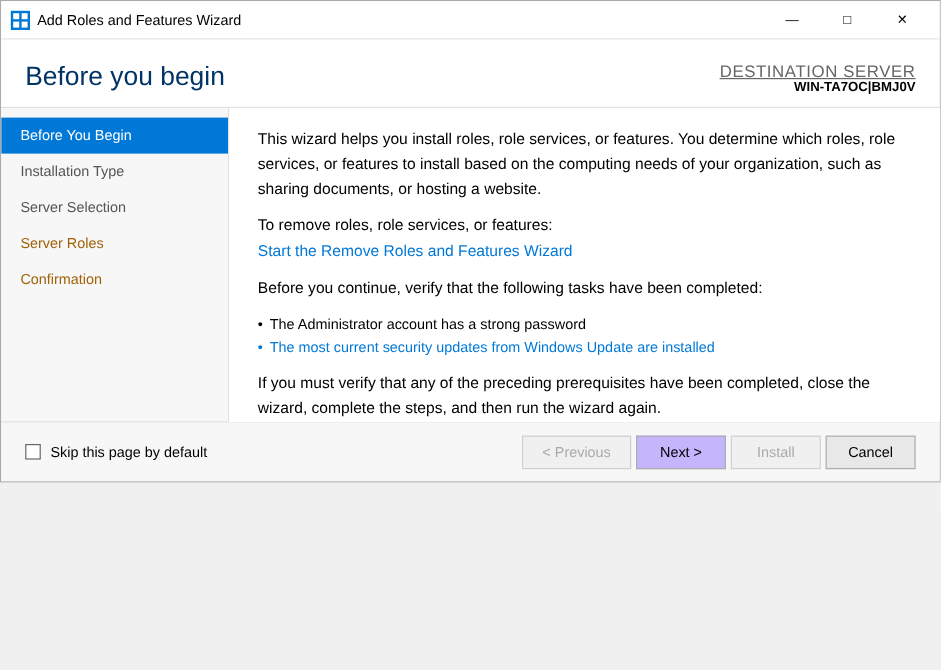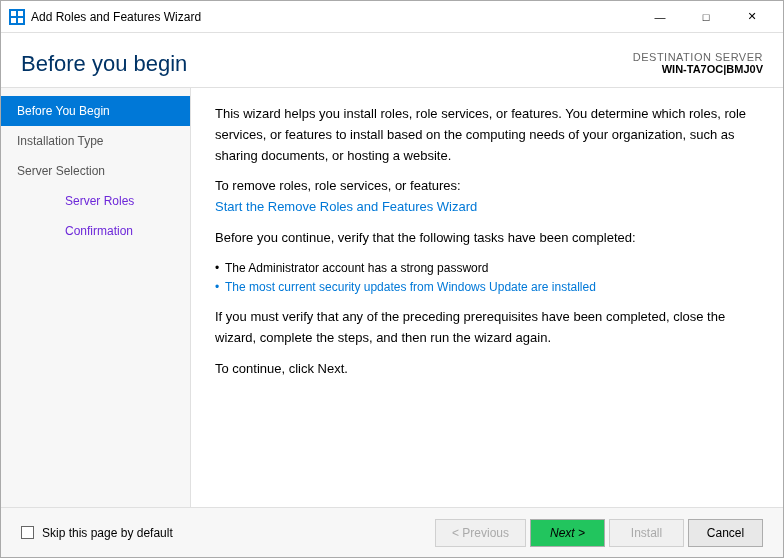--- a/index.html
+++ b/index.html
@@ -6,21 +6,21 @@
     body {
       font-family: 'Segoe UI', Arial, sans-serif;
       font-size: 12px;
       background: #f0f0f0;
       width: 784px;
       height: 558px;
       overflow: hidden;
     }
     .window {
       width: 784px;
-      height: 558px;
+      height: 402px;
       background: #fff;
       border: 1px solid #aaa;
       display: flex;
       flex-direction: column;
     }
     .title-bar {
       background: #fff;
       border-bottom: 1px solid #e0e0e0;
       display: flex;
       align-items: center;
@@ -77,23 +77,24 @@
       font-size: 22px;
       font-weight: 300;
       color: #003366;
     }
     .destination-server {
       text-align: right;
       font-size: 10px;
     }
     .destination-server .label {
       color: #666;
-      font-size: 11px;
+      font-size: 14px;
       text-transform: uppercase;
       letter-spacing: 0.5px;
+      text-decoration: underline;
     }
     .destination-server .server-name {
       color: #000;
       font-size: 11px;
       font-weight: 600;
     }
 
     .main-content {
       display: flex;
       flex: 1;
@@ -112,22 +113,21 @@
       font-size: 12px;
       color: #555;
       cursor: default;
     }
     .sidebar-item.active {
       background: #0078d7;
       color: #fff;
       cursor: default;
     }
     .sidebar-item.disabled {
-      color: #6d28d9;
-      margin-left: 48px;
+      color: #a16207;
     }
 
     .content-area {
       flex: 1;
       padding: 16px 24px;
       overflow-y: auto;
       background: #fff;
     }
     .content-area p {
       font-size: 13px;
@@ -189,23 +189,22 @@
     .btn {
       padding: 6px 16px;
       font-size: 12px;
       border: 1px solid #adadad;
       background: #e8e8e8;
       cursor: pointer;
       min-width: 75px;
       color: #000;
     }
     .btn.primary {
-      background: #22c55e;
+      background: #c4b5fd;
       border-color: #adadad;
-      font-style: italic;
     }
     .btn:disabled, .btn.disabled {
       color: #aaa;
       border-color: #d0d0d0;
       background: #f0f0f0;
       cursor: default;
     }
   </style>
 </head>
 <body>

